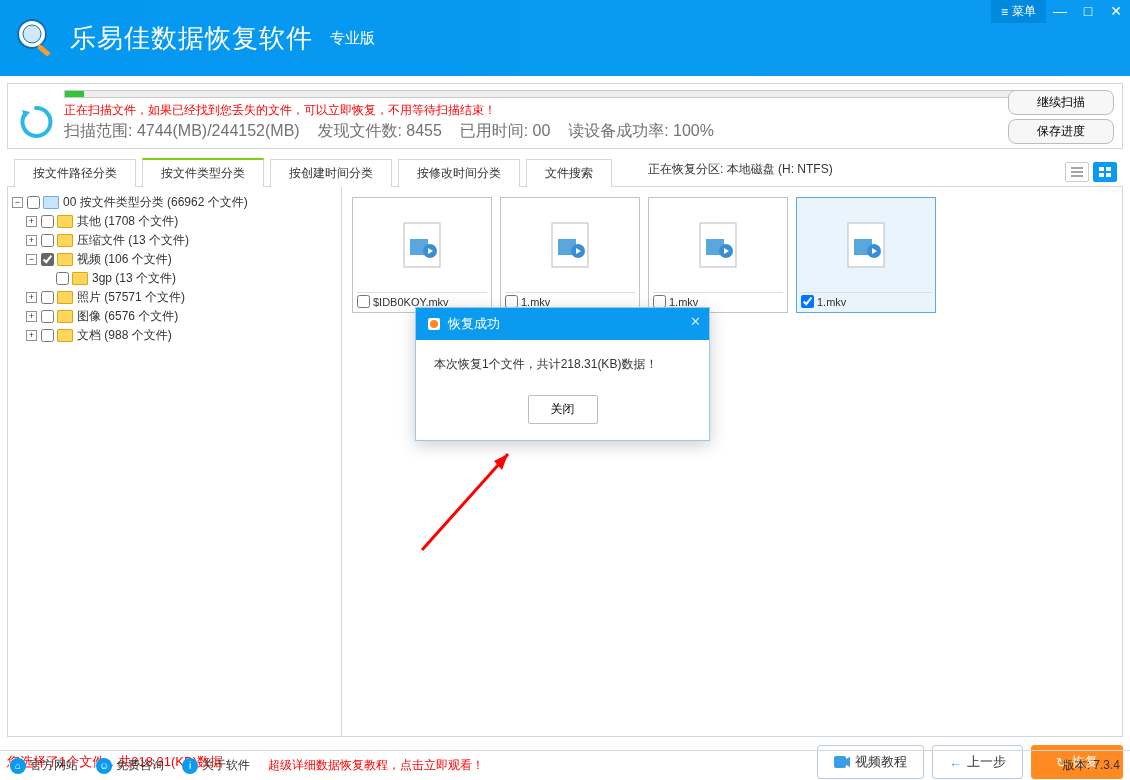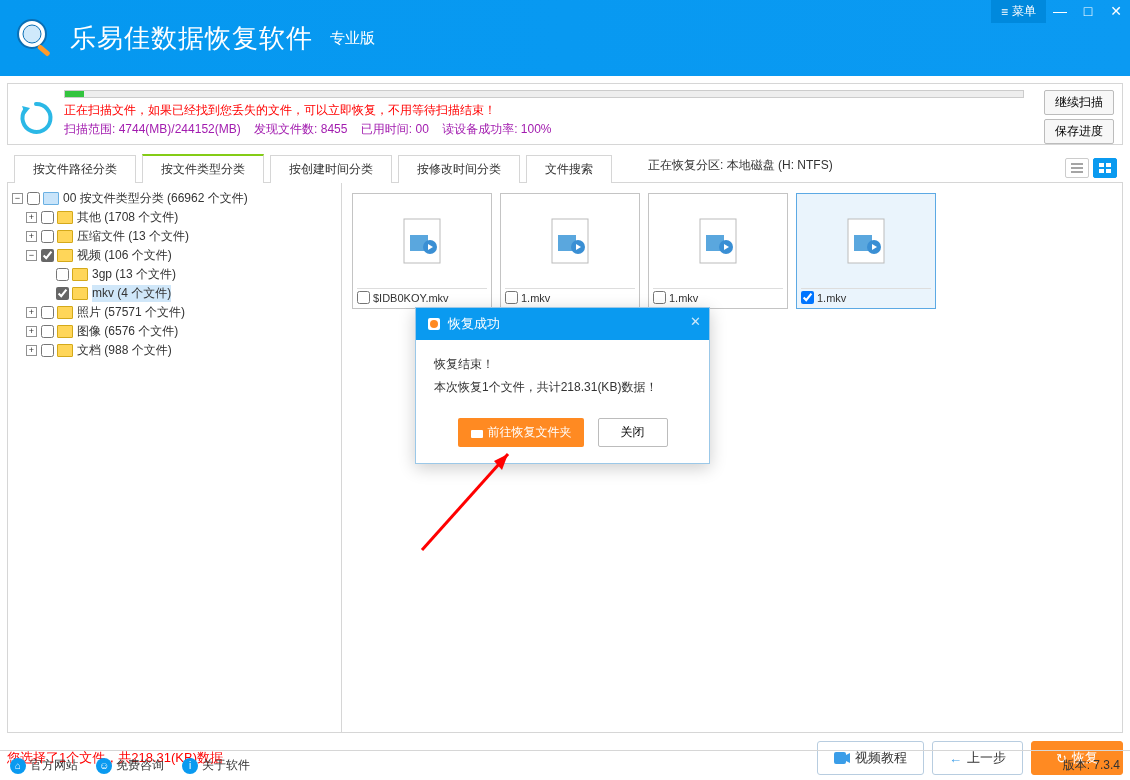--- a/index.html
+++ b/index.html
@@ -14,23 +14,23 @@
 .menu-btn { background: #0089dd; color: #fff; font-size: 12px; padding: 3px 10px; display: flex; align-items: center; gap: 4px; cursor: pointer; }
 .win-btn { width: 28px; height: 22px; display: flex; align-items: center; justify-content: center; color: #fff; cursor: pointer; font-size: 14px; }
 
 
 .scan-bar { border: 1px solid #d6d6d6; margin: 7px 7px 0 7px; padding: 6px 8px; display: flex; align-items: flex-end; position: relative; }
 .refresh-icon { width: 40px; height: 40px; margin-right: 8px; }
 .scan-text-box { flex: 1; }
 .progress-bar-bg { height: 8px; background: #eee; border: 1px solid #ccc; position: relative; margin-bottom: 4px; width: 960px; }
 .progress-bar-fill { height: 100%; background: #33c43e; width: 2%; }
 .scan-line1 { color: #ff0000; font-size: 12px; }
-.scan-line2 { color: #a21caf; font-size: 12px; margin-top: 2px; }
+.scan-line2 { color: #737373; font-size: 16px; margin-top: 2px; }
 .scan-btns { position: absolute; right: 8px; top: 6px; display: flex; flex-direction: column; gap: 4px; }
-.scan-btn { border: 1px solid #bcbcbc; background: #f7f7f7; padding: 3px 10px; font-size: 12px; cursor: pointer; border-radius: 2px; }
+.scan-btn { border: 1px solid #bcbcbc; background: #f7f7f7; padding: 3px 28px; font-size: 12px; cursor: pointer; border-radius: 8px; }
 
 
 .tab-row { display: flex; align-items: center; margin: 8px 7px 0 7px; border-bottom: 1px solid #d6d6d6; position: relative; padding-left: 7px; }
 .tab { border: 1px solid #d6d6d6; border-bottom: none; padding: 5px 18px; font-size: 12px; margin-right: 6px; background: #fff; cursor: pointer; position: relative; top: 1px; color: #333; }
 .tab.active { border-top: 2px solid #84cc16; background: #fff; }
 .partition-info { font-size: 12px; color: #333; margin-left: 30px; padding-bottom: 5px; }
 .view-toggle { position: absolute; right: 6px; bottom: 4px; display: flex; gap: 4px; }
 .view-btn { width: 24px; height: 20px; border: 1px solid #ccc; display: flex; align-items: center; justify-content: center; cursor: pointer; border-radius: 2px; }
 .view-btn.active { background: #0a9af0; border-color: #0a9af0; color: #fff; }
 
@@ -182,26 +182,20 @@
       <input type="checkbox" class="tree-cb ind" checked="" style="">
       <span class="folder-icon"></span>
       <span class="tree-label">视频    (106 个文件)</span>
     </div>
     <div class="tree-item">
       <span class="tree-spacer" style="width:44px"></span>
       <input type="checkbox" class="tree-cb" style="">
       <span class="folder-icon"></span>
       <span class="tree-label">3gp    (13 个文件)</span>
     </div>
-    <div class="tree-item hl">
-      <span class="tree-spacer" style="width:44px"></span>
-      <input type="checkbox" class="tree-cb ind" checked="" style="">
-      <span class="folder-icon"></span>
-      <span class="tree-label">mkv    (4 个文件)</span>
-    </div>
     <div class="tree-item">
       <span class="tree-spacer" style="width:14px"></span>
       <span class="tree-toggle">+</span>
       <input type="checkbox" class="tree-cb" style="">
       <span class="folder-icon"></span>
       <span class="tree-label">照片    (57571 个文件)</span>
     </div>
     <div class="tree-item">
       <span class="tree-spacer" style="width:14px"></span>
       <span class="tree-toggle">+</span>
@@ -283,30 +277,23 @@
 <div class="dialog">
   <div class="dialog-title">
     <svg width="16" height="16">
         <rect x="2" y="2" width="12" height="12" fill="#fff" rx="2"></rect>
         <circle cx="8" cy="8" r="4" fill="#ff8a22"></circle>
       </svg>
     <span>恢复成功</span>
     <span class="dialog-close">✕</span>
   </div>
   <div class="dialog-body">
-    <p>恢复结束！</p>
     <p>本次恢复1个文件，共计218.31(KB)数据！</p>
   </div>
   <div class="dialog-actions">
-    <button class="btn-primary">
-      <svg width="14" height="12">
-          <rect x="1" y="3" width="12" height="8" fill="#fff" rx="1"></rect>
-        </svg>
-      <span>前往恢复文件夹</span>
-    </button>
     <button class="btn-default">关闭</button>
   </div>
 </div>
 
 <svg class="red-arrow" width="120" height="120">
   <line x1="10" y1="110" x2="96" y2="14" stroke="#ff0000" stroke-width="3"></line>
   <polygon points="96,14 82,21 90,30" fill="#ff0000"></polygon>
 </svg>
 
 <div class="sel-bar">
@@ -336,14 +323,15 @@
     <span>官方网站</span>
   </div>
   <div class="footer-link">
     <span class="footer-link-icon">☺</span>
     <span>免费咨询</span>
   </div>
   <div class="footer-link">
     <span class="footer-link-icon">i</span>
     <span>关于软件</span>
   </div>
+  <span class="footer-promo">超级详细数据恢复教程，点击立即观看！</span>
   <span class="footer-version">版本: 7.3.4</span>
 </div>
 
 </body></html>

